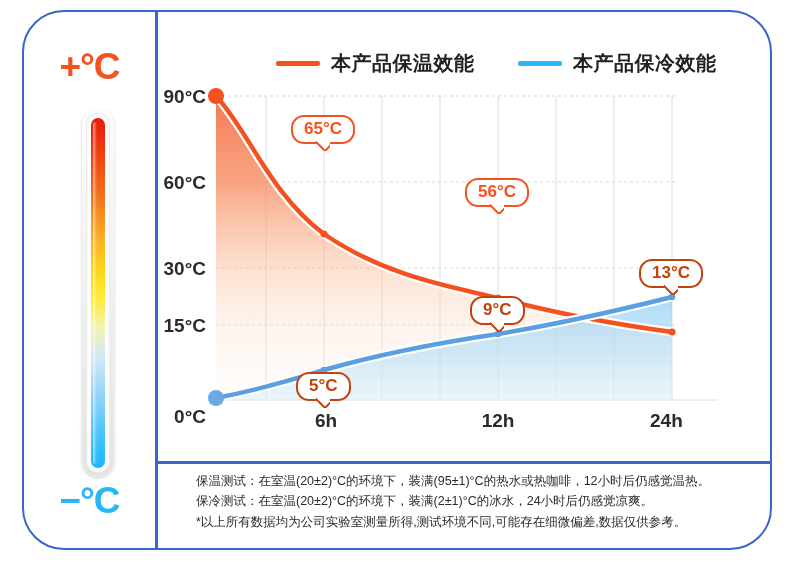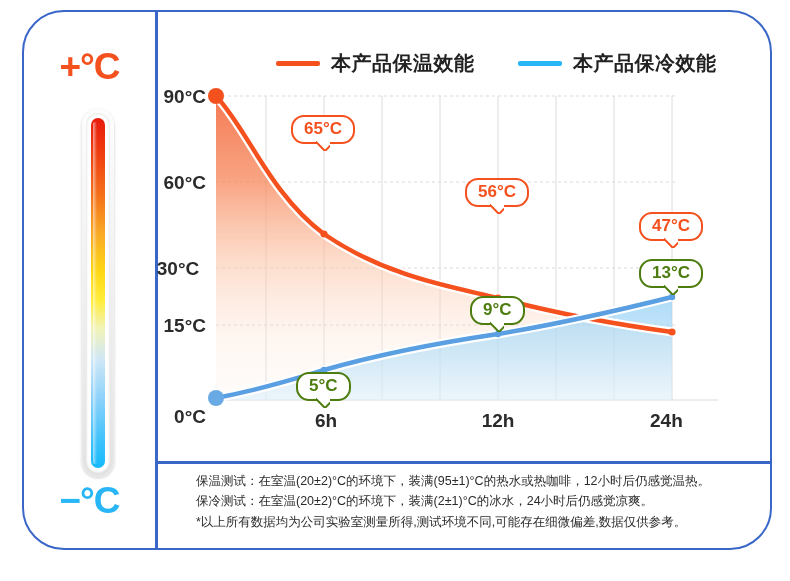--- a/index.html
+++ b/index.html
@@ -217,21 +217,21 @@
     left: 1px;
     top: -8px;
     width: 12px;
     height: 12px;
     background: #ffffff;
     border: 2px solid currentColor;
     transform: rotate(45deg);
     border-radius: 2px;
   }
   .callout.warm { color: #f4511e; }
-  .callout.cool { color: #4d7c0f; }
+  .callout.cool { color: #c2410c; }
 
   
   .footer {
     position: absolute;
     left: 196px;
     top: 472px;
     width: 570px;
   }
   .footer p {
     margin: 0 0 1px 0;
@@ -328,47 +328,39 @@
         <circle cx="166" cy="152" r="3.6" fill="#f4511e"></circle>
         <circle cx="340" cy="216" r="3.6" fill="#f4511e"></circle>
         <circle cx="514" cy="250" r="3.6" fill="#f4511e"></circle>
         <circle cx="166" cy="288" r="3.2" fill="#5a9fe2"></circle>
         <circle cx="340" cy="252" r="3.2" fill="#5a9fe2"></circle>
         <circle cx="514" cy="215" r="3.2" fill="#5a9fe2"></circle>
       </svg>
 
       <div class="axis-label ylab" style="left:-8px; top:4px; width:56px;">90°C</div>
       <div class="axis-label ylab" style="left:-8px; top:90px; width:56px;">60°C</div>
-      <div class="axis-label ylab" style="left:-8px; top:176px; width:56px;text-align:center;">30°C</div>
+      <div class="axis-label ylab" style="left:-8px; top:176px; width:56px;">30°C</div>
       <div class="axis-label ylab" style="left:-8px; top:233px; width:56px;">15°C</div>
       <div class="axis-label ylab" style="left:-8px; top:308px; width:56px;margin-top:16px;">0°C</div>
 
       <div class="axis-label" style="left:146px; top:328px; width:44px; text-align:center;">6h</div>
       <div class="axis-label" style="left:318px; top:328px; width:44px; text-align:center;">12h</div>
       <div class="axis-label" style="left:492px; top:328px; width:44px; text-align:left;">24h</div>
 
       <div class="callout warm" style="left:133px; top:33px;">
         <div class="bubble">
           <span>65°C</span>
           <span class="tail">
               <i></i>
             </span>
         </div>
       </div>
       <div class="callout warm" style="left:307px; top:96px;">
         <div class="bubble">
           <span>56°C</span>
-          <span class="tail">
-              <i></i>
-            </span>
-        </div>
-      </div>
-      <div class="callout warm" style="left:481px; top:130px;">
-        <div class="bubble">
-          <span>47°C</span>
           <span class="tail">
               <i></i>
             </span>
         </div>
       </div>
 
       <div class="callout cool" style="left:138px; top:250px;margin-top:40px;">
         <div class="bubble">
           <span>5°C</span>
           <span class="tail">

